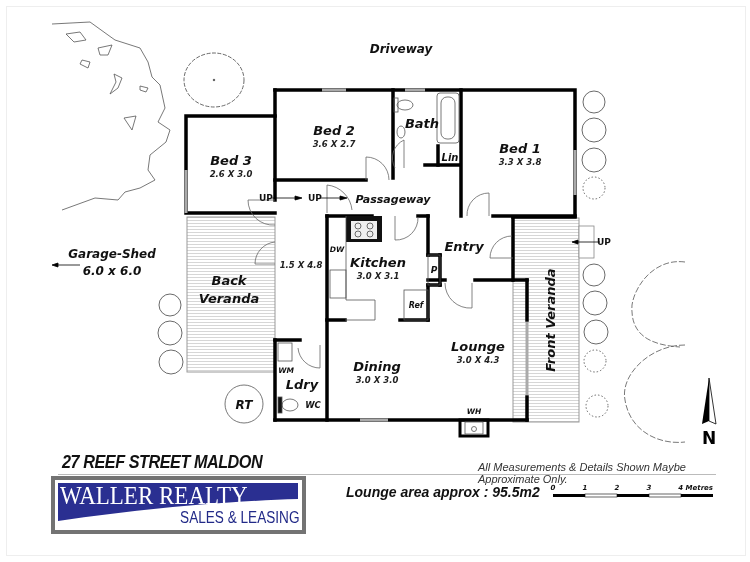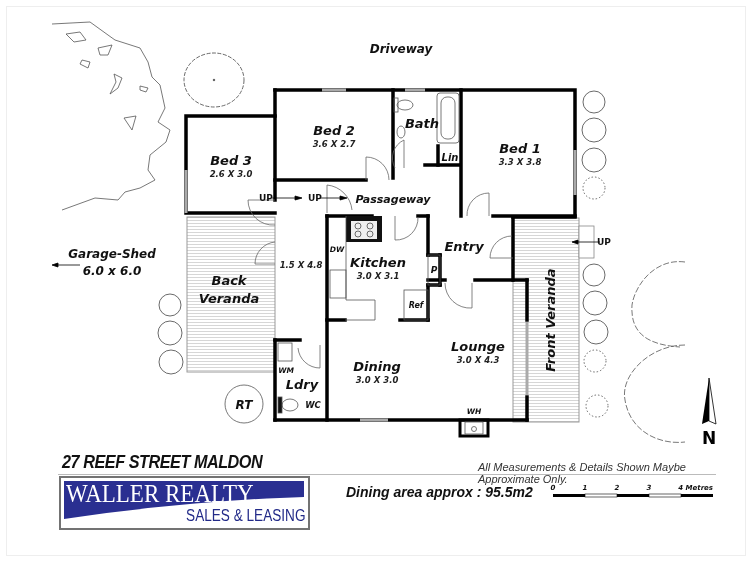--- a/index.html
+++ b/index.html
@@ -5,21 +5,21 @@
   html,body{margin:0;padding:0;background:#fff;}
   body{width:750px;height:562px;position:relative;overflow:hidden;font-family:"DejaVu Sans","Liberation Sans",sans-serif;}
   .frame{position:absolute;left:6px;top:6px;width:738px;height:548px;border:1px solid #eee;}
   svg{position:absolute;left:0;top:0;}
   .lbl{font-family:"DejaVu Sans",sans-serif;font-style:italic;font-weight:bold;fill:#111;}
   .dim{font-family:"DejaVu Sans",sans-serif;font-style:italic;font-weight:bold;fill:#222;font-size:8.5px;}
   .small{font-family:"DejaVu Sans",sans-serif;font-weight:bold;fill:#111;}
   .addr{position:absolute;left:62px;top:452px;font-family:"Liberation Sans",sans-serif;font-style:italic;font-weight:bold;font-size:18px;letter-spacing:-0.5px;color:#111;transform:scaleX(0.9);transform-origin:left;}
   .disclaim{position:absolute;left:478px;top:461px;font-family:"Liberation Sans",sans-serif;font-style:italic;font-size:11px;color:#333;}
   .rule{position:absolute;left:58px;top:474px;width:658px;height:1px;background:#bbb;}
-  .logo{position:absolute;left:59px;top:476px;width:247px;height:50px;border:2px solid #737373;background:#fff;overflow:hidden;}
+  .logo{position:absolute;left:51px;top:476px;width:247px;height:50px;border:4px solid #737373;background:#fff;overflow:hidden;}
   .logo .band{position:absolute;left:3px;top:3px;width:240px;height:42px;}
   .logo .t1{position:absolute;left:5px;top:2px;font-family:"Liberation Serif",serif;font-size:25px;color:#fff;letter-spacing:0px;transform:scaleX(0.92);transform-origin:left;}
   .logo .t2{position:absolute;right:2px;top:29px;font-family:"Liberation Sans",sans-serif;font-size:16px;color:#222a88;transform:scaleX(0.85);transform-origin:right;}
   .area{position:absolute;left:346px;top:484px;font-family:"Liberation Sans",sans-serif;font-style:italic;font-weight:bold;font-size:14px;color:#111;}
 </style>
 </head>
 <body>
 
 <div class="frame"></div>
 
@@ -240,13 +240,13 @@
 <div class="rule"></div>
 
 <div class="logo">
   <svg class="band" width="240" height="42" viewBox="0 0 240 42">
     <path d="M0,0 L240,0 L240,16 C170,18 80,26 0,38 Z" fill="#2a2f91"></path>
   </svg>
   <div class="t1">WALLER REALTY</div>
   <div class="t2">SALES &amp; LEASING</div>
 </div>
 
-<div class="area">Dining area approx : 95.5m2</div>
+<div class="area">Lounge area approx : 95.5m2</div>
 
 </body></html>

